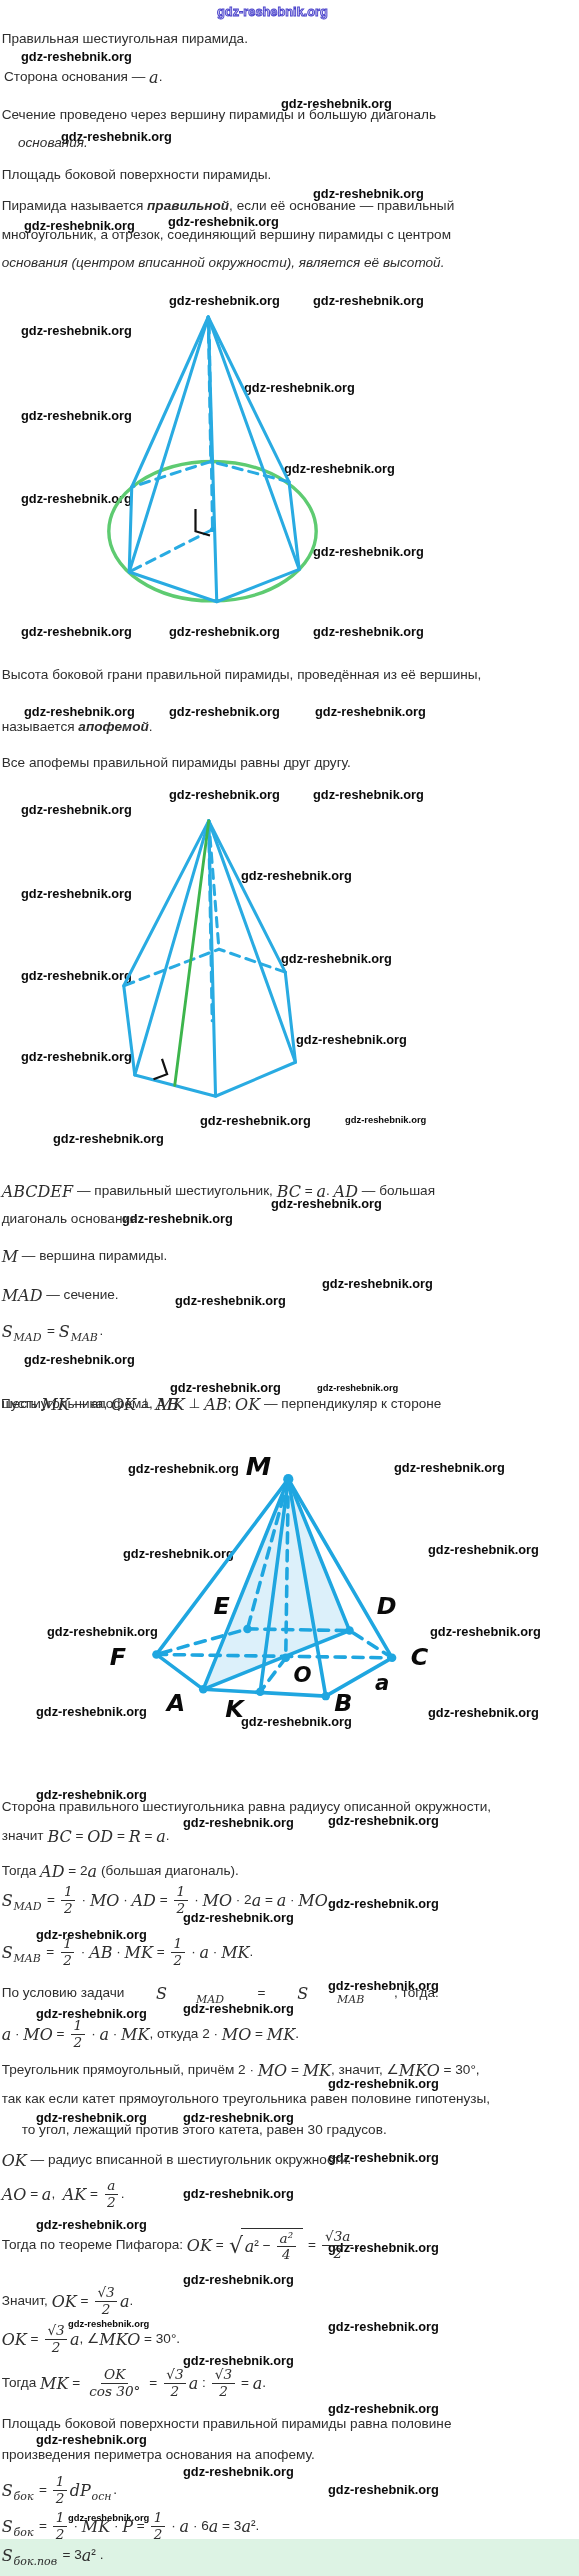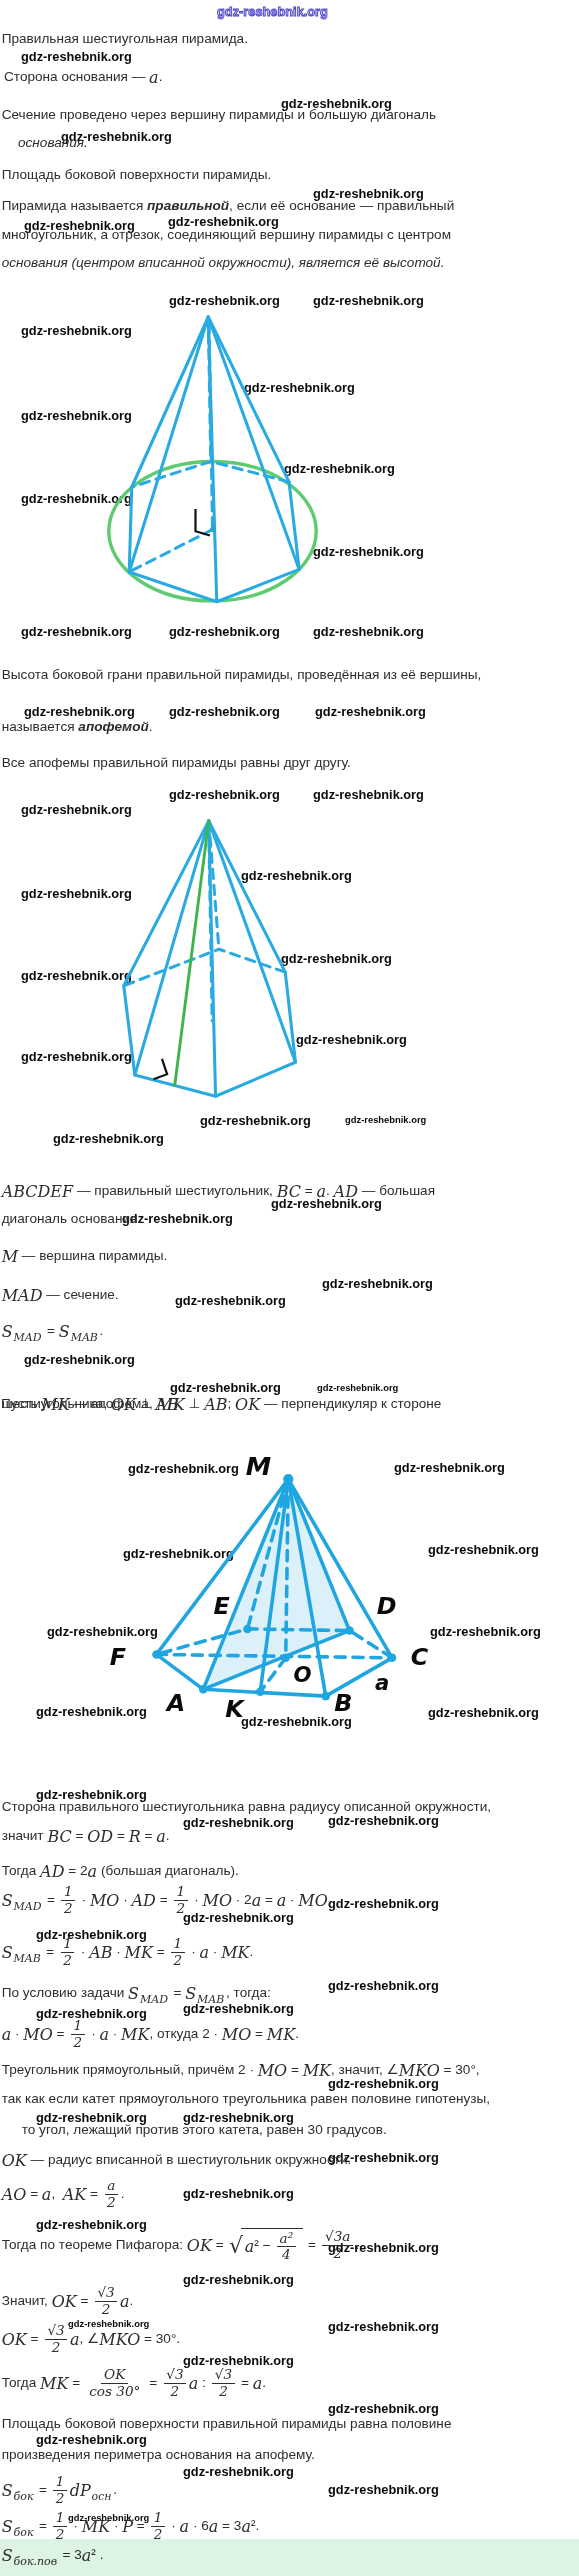--- a/index.html
+++ b/index.html
@@ -135,21 +135,21 @@
       <div class="line" style="left: 1.7px; top: 1247px;"><span class="tm">M</span><span class="tn"> — вершина пирамиды.</span></div>
       <div class="line" style="left: 1.7px; top: 1286px;"><span class="tm">MAD</span><span class="tn"> — сечение.</span></div>
       <div class="line" style="left: 1.7px; top: 1322px;"><span class="tm">S</span><span class="tms">MAD</span><span class="tn"> = </span><span class="tm">S</span><span class="tms">MAB</span><span class="tn">.</span></div>
       <div class="line" style="left: 1px; top: 1363px; margin-top: 32px;"><span class="tn">Пусть </span><span class="tm">MK</span><span class="tn"> — апофема, </span><span class="tm">MK</span><span class="tn"> ⊥ </span><span class="tm">AB</span><span class="tn">; </span><span class="tm">OK</span><span class="tn"> — перпендикуляр к стороне</span></div>
       <div class="line" style="left: 1.7px; top: 1395px;"><span class="tn">шестиугольника, </span><span class="tm">OK</span><span class="tn"> ⊥ </span><span class="tm">AB</span><span class="tn">.</span></div>
       <div class="line" style="left: 1.7px; top: 1799px;"><span class="tn">Сторона правильного шестиугольника равна радиусу описанной окружности,</span></div>
       <div class="line" style="left: 1.7px; top: 1827px;"><span class="tn">значит </span><span class="tm">BC</span><span class="tn"> = </span><span class="tm">OD</span><span class="tn"> = </span><span class="tm">R</span><span class="tn"> = </span><span class="tm">a</span><span class="tn">.</span></div>
       <div class="line" style="left: 1.7px; top: 1862px;"><span class="tn">Тогда </span><span class="tm">AD</span><span class="tn"> = 2</span><span class="tm">a</span><span class="tn"> (большая диагональ).</span></div>
       <div class="line" style="left: 1.7px; top: 1884px;"><span class="tm">S</span><span class="tms">MAD</span><span class="tn"> = </span><span class="frac"><span class="fn">1</span><span class="fd">2</span></span><span class="tn"> · </span><span class="tm">MO</span><span class="tn"> · </span><span class="tm">AD</span><span class="tn"> = </span><span class="frac"><span class="fn">1</span><span class="fd">2</span></span><span class="tn"> · </span><span class="tm">MO</span><span class="tn"> · 2</span><span class="tm">a</span><span class="tn"> = </span><span class="tm">a</span><span class="tn"> · </span><span class="tm">MO</span><span class="tn">.</span></div>
       <div class="line" style="left: 1.7px; top: 1936px;"><span class="tm">S</span><span class="tms">MAB</span><span class="tn"> = </span><span class="frac"><span class="fn">1</span><span class="fd">2</span></span><span class="tn"> · </span><span class="tm">AB</span><span class="tn"> · </span><span class="tm">MK</span><span class="tn"> = </span><span class="frac"><span class="fn">1</span><span class="fd">2</span></span><span class="tn"> · </span><span class="tm">a</span><span class="tn"> · </span><span class="tm">MK</span><span class="tn">.</span></div>
-      <div class="line" style="left: 1.7px; top: 1984px;"><span class="tn">По условию задачи </span><span class="tm">S</span><span class="tms">MAD</span><span class="tn"> = </span><span class="tm">S</span><span class="tms">MAB</span><span class="tn">, тогда:</span></div>
+      <div class="line" style="left: 1.7px; top: 1984px; gap: 28px;"><span class="tn">По условию задачи </span><span class="tm">S</span><span class="tms">MAD</span><span class="tn"> = </span><span class="tm">S</span><span class="tms">MAB</span><span class="tn">, тогда:</span></div>
       <div class="line" style="left: 1.7px; top: 2018px;"><span class="tm">a</span><span class="tn"> · </span><span class="tm">MO</span><span class="tn"> = </span><span class="frac"><span class="fn">1</span><span class="fd">2</span></span><span class="tn"> · </span><span class="tm">a</span><span class="tn"> · </span><span class="tm">MK</span><span class="tn">, откуда 2 · </span><span class="tm">MO</span><span class="tn"> = </span><span class="tm">MK</span><span class="tn">.</span></div>
       <div class="line" style="left: 1.7px; top: 2061px;"><span class="tn">Треугольник прямоугольный, причём 2 · </span><span class="tm">MO</span><span class="tn"> = </span><span class="tm">MK</span><span class="tn">, значит, ∠</span><span class="tm">MKO</span><span class="tn"> = 30°,</span></div>
       <div class="line" style="left: 1.7px; top: 2091px;"><span class="tn">так как если катет прямоугольного треугольника равен половине гипотенузы,</span></div>
       <div class="line" style="left: 1.7px; top: 2122px; margin-left: 20px;"><span class="tn">то угол, лежащий против этого катета, равен 30 градусов.</span></div>
       <div class="line" style="left: 1.7px; top: 2151px;"><span class="tm">OK</span><span class="tn"> — радиус вписанной в шестиугольник окружности.</span></div>
       <div class="line" style="left: 1.7px; top: 2178px;"><span class="tm">AO</span><span class="tn"> = </span><span class="tm">a</span><span class="tn">,  </span><span class="tm">AK</span><span class="tn"> = </span><span class="frac"><span class="fn">a</span><span class="fd">2</span></span><span class="tn">.</span></div>
       <div class="line" style="left: 1.7px; top: 2228px;"><span class="tn">Тогда по теореме Пифагора: </span><span class="tm">OK</span><span class="tn"> = </span><span class="root"><span class="rs">√</span><span class="rc"><span class="tm">a</span><span class="tn">² − </span><span class="frac"><span class="fn">a²</span><span class="fd">4</span></span></span></span><span class="tn"> = </span><span class="frac"><span class="fn">√3a</span><span class="fd">2</span></span><span class="tn">.</span></div>
       <div class="line" style="left: 1.7px; top: 2279px; margin-top: 6px;"><span class="tn">Значит, </span><span class="tm">OK</span><span class="tn"> = </span><span class="frac"><span class="fn">√3</span><span class="fd">2</span></span><span class="tm">a</span><span class="tn">.</span></div>
       <div class="line" style="left: 1.7px; top: 2323px;"><span class="tm">OK</span><span class="tn"> = </span><span class="frac"><span class="fn">√3</span><span class="fd">2</span></span><span class="tm">a</span><span class="tn">, ∠</span><span class="tm">MKO</span><span class="tn"> = 30°.</span></div>
       <div class="line" style="left: 1.7px; top: 2367px;"><span class="tn">Тогда </span><span class="tm">MK</span><span class="tn"> = </span><span class="frac"><span class="fn">OK</span><span class="fd">cos 30°</span></span><span class="tn"> = </span><span class="frac"><span class="fn">√3</span><span class="fd">2</span></span><span class="tm">a</span><span class="tn"> : </span><span class="frac"><span class="fn">√3</span><span class="fd">2</span></span><span class="tn"> = </span><span class="tm">a</span><span class="tn">.</span></div>

